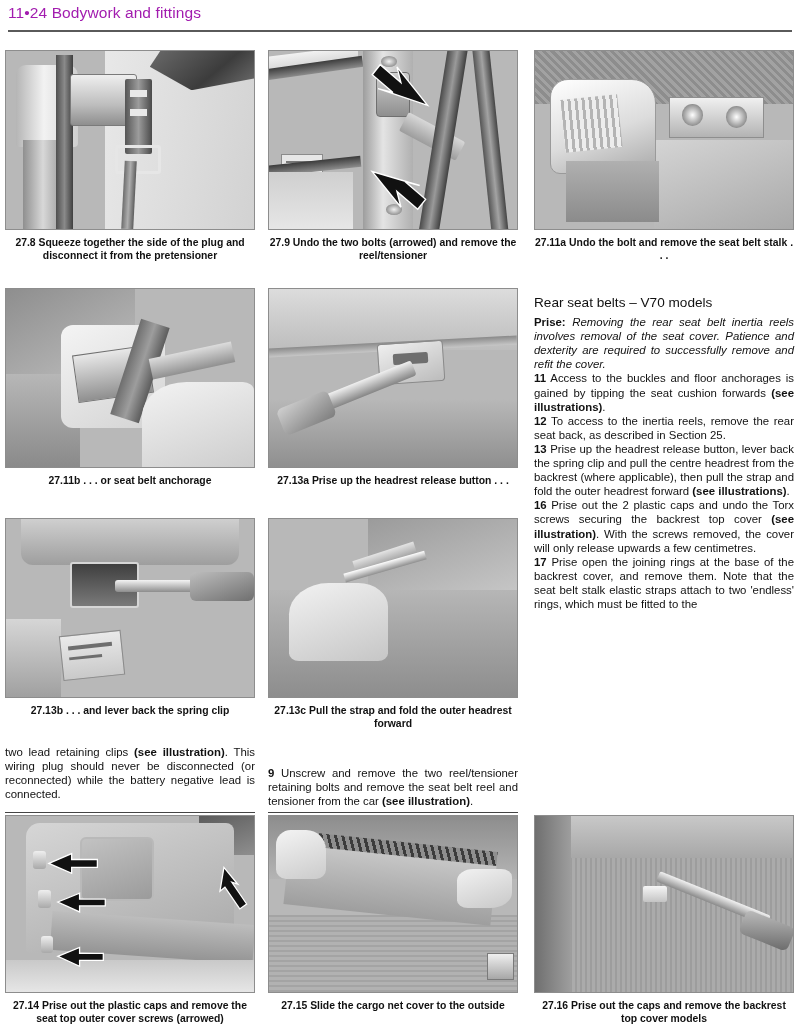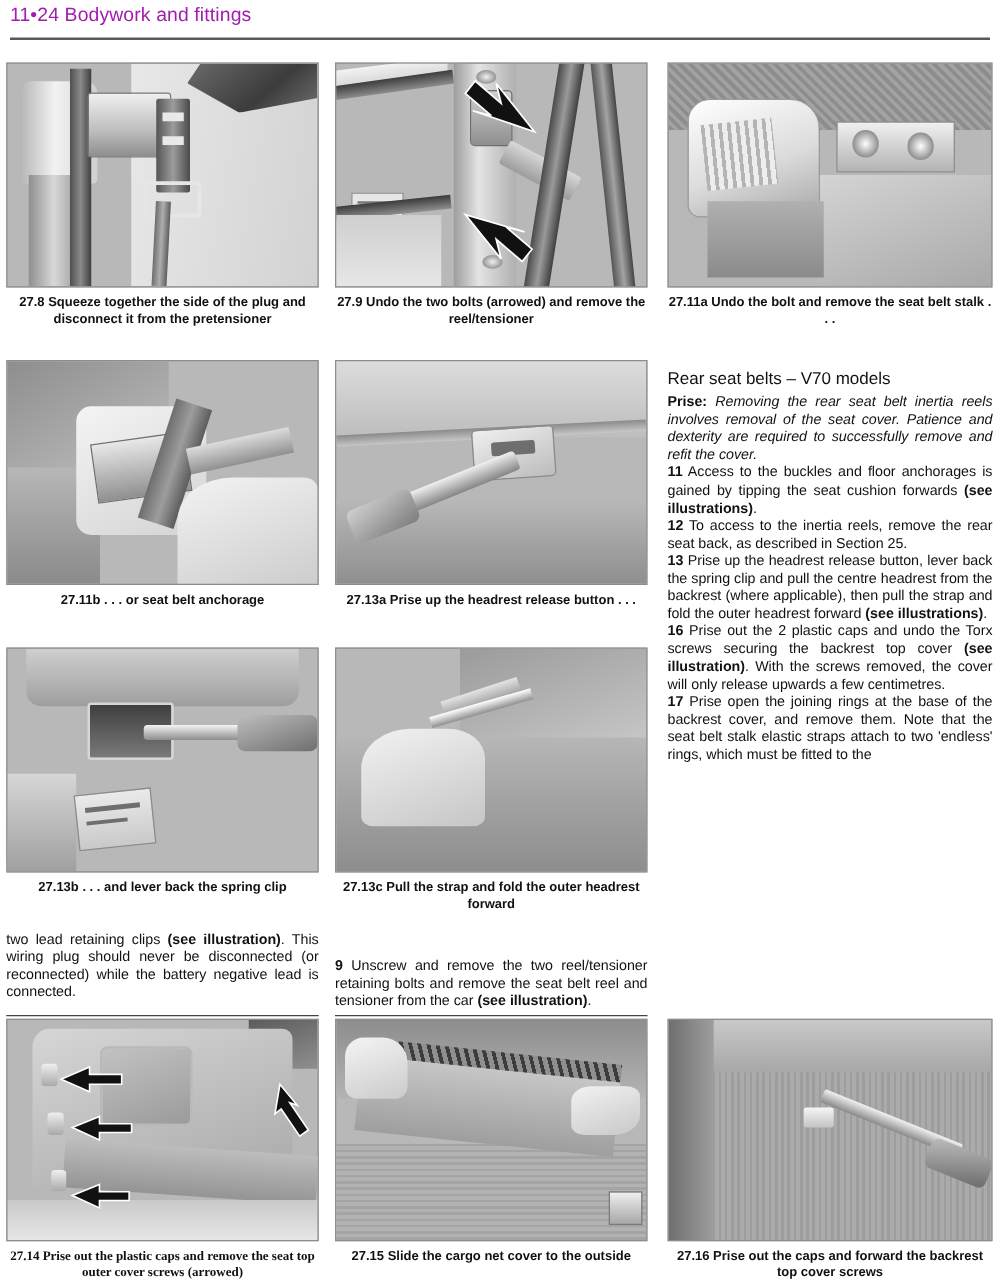--- a/index.html
+++ b/index.html
@@ -471,21 +471,21 @@
       <polygon points="52,87 74,78 74,84 100,84 100,91 74,91 74,97" fill="#111" stroke="#fff" stroke-width="1.3"></polygon>
     </svg>
     <svg class="arrow" style="left:0;top:0;width:100%;height:100%;" viewBox="0 0 250 178">
       <polygon points="52,142 74,133 74,139 98,139 98,146 74,146 74,152" fill="#111" stroke="#fff" stroke-width="1.3"></polygon>
     </svg>
     <svg class="arrow" style="left:0;top:0;width:100%;height:100%;" viewBox="0 0 250 178">
       <polygon points="220,52 216,76 221,72 236,94 243,89 228,67 234,69" fill="#111" stroke="#fff" stroke-width="1.3"></polygon>
     </svg>
   </div>
 </div>
-<div class="caption" style="left:5px; top:999px; width:250px;font-family:Liberation Serif, serif;">
+<div class="caption" style="left:5px; top:999px; width:250px;">
   <b>27.14</b>
   <span>Prise out the plastic caps and remove the seat top outer cover screws (arrowed)</span>
 </div>
 
 <div class="figure" style="left:268px; top:815px; width:250px; height:178px;">
   <div class="photo p15">
     <div class="ph backseat"></div>
       <div class="ph carpet2"></div>
     <div class="ph strip"></div>
       <div class="ph cover2"></div>
@@ -504,21 +504,21 @@
     <div class="ph topcov"></div>
       <div class="ph fabric"></div>
     <div class="ph darkL"></div>
     <div class="ph cap"></div>
       <div class="ph tool2"></div>
       <div class="ph grip2"></div>
   </div>
 </div>
 <div class="caption" style="left:534px; top:999px; width:260px;">
   <b>27.16</b>
-  <span>Prise out the caps and forward the backrest top cover screws</span>
+  <span>Prise out the caps and remove the backrest top cover models</span>
 </div>
 
 <div class="col-text" style="left:5px; top:745px; width:250px;">
   <p><span>two lead retaining clips </span><b>(see illustration)</b><span>. This wiring plug should never be disconnected (or reconnected) while the battery negative lead is connected.</span></p>
 </div>
 <div class="rule-short" style="left:5px; top:812px; width:250px;"></div>
 
 <div class="col-text" style="left:268px; top:745px; width:250px;margin-top:21px;">
   <p><b>9</b>
     <span>Unscrew and remove the two reel/tensioner retaining bolts and remove the seat belt reel and tensioner from the car </span><b>(see illustration)</b><span>.</span></p>

